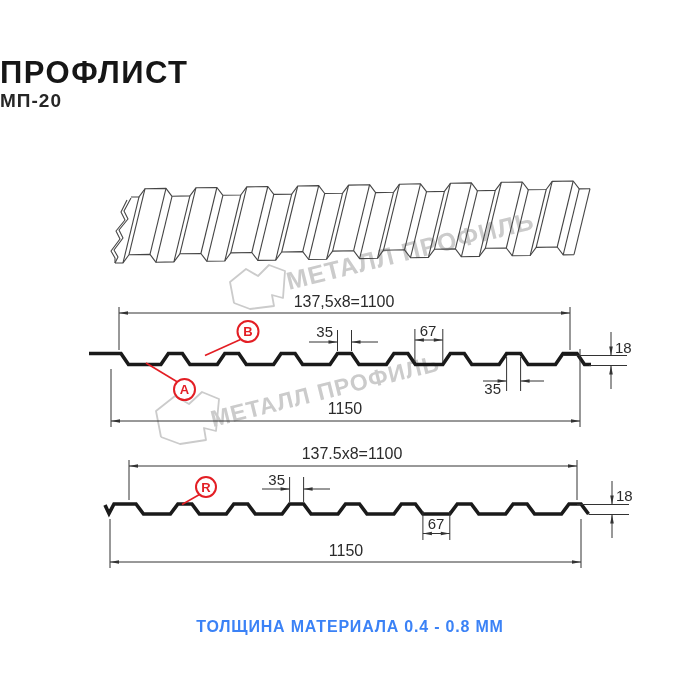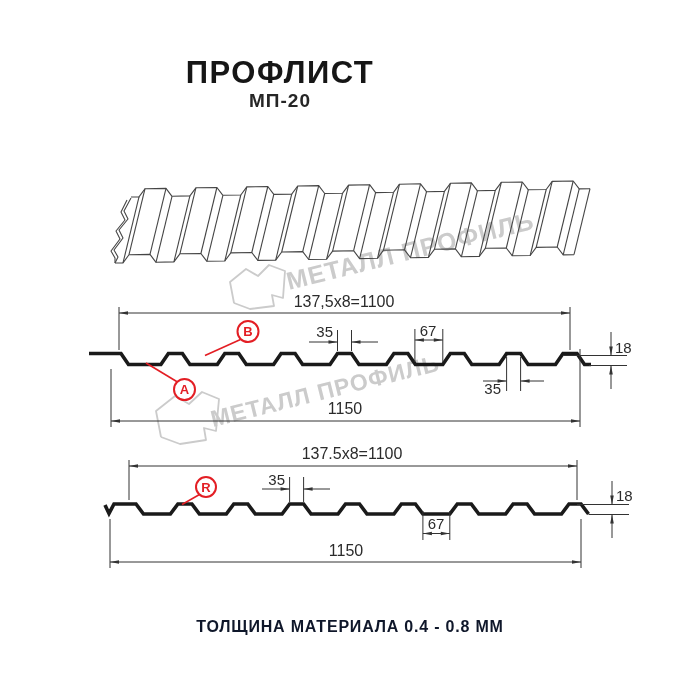--- a/index.html
+++ b/index.html
@@ -6,30 +6,30 @@
     --accent-red:#e31e24;
     --drawing-line:#1a1a1a;
     --dimension-line:#333333;
     --watermark-gray:#cbcbcb;
   }
   html,body{margin:0;padding:0;background:#ffffff;}
   .page{
     position:relative;width:700px;height:700px;background:#fff;overflow:hidden;
     font-family:"Liberation Sans",sans-serif;
   }
-  .hdr{position:absolute;top:56px;left:0;width:560px;text-align:center;}
+  .hdr{position:absolute;top:56px;left:0;width:560px;text-align:left;}
   .title{
     font-size:31px;font-weight:bold;letter-spacing:1.5px;color:#161616;line-height:1.1;
   }
   .subtitle{
     font-size:19px;font-weight:bold;letter-spacing:1px;color:#262626;
   }
   .footer{
     position:absolute;top:618px;left:0;width:700px;text-align:center;
-    font-size:16px;font-weight:600;letter-spacing:0.8px;color:#0f172a;
+    font-size:16px;font-weight:600;letter-spacing:0.8px;color:#3b82f6;
   }
   svg{position:absolute;left:0;top:0;}
   .dim-line{stroke:var(--dimension-line);stroke-width:1;fill:none;}
   .dim-arrow{fill:var(--dimension-line);stroke:none;}
   .dim-text{fill:#2b2b2b;font-size:15px;font-family:"Liberation Sans",sans-serif;}
   .dim-text-lg{fill:#2b2b2b;font-size:16px;font-family:"Liberation Sans",sans-serif;}
   .profile{stroke:var(--drawing-line);stroke-width:3.6;fill:none;stroke-linejoin:miter;}
   .sheet3d{stroke:#454545;stroke-width:1.1;fill:none;stroke-linejoin:round;}
   .wm-logo{stroke:var(--watermark-gray);stroke-width:1.8;fill:none;stroke-linejoin:round;}
   .wm-text{fill:var(--watermark-gray);font-weight:bold;font-family:"Liberation Sans",sans-serif;letter-spacing:1px;}

